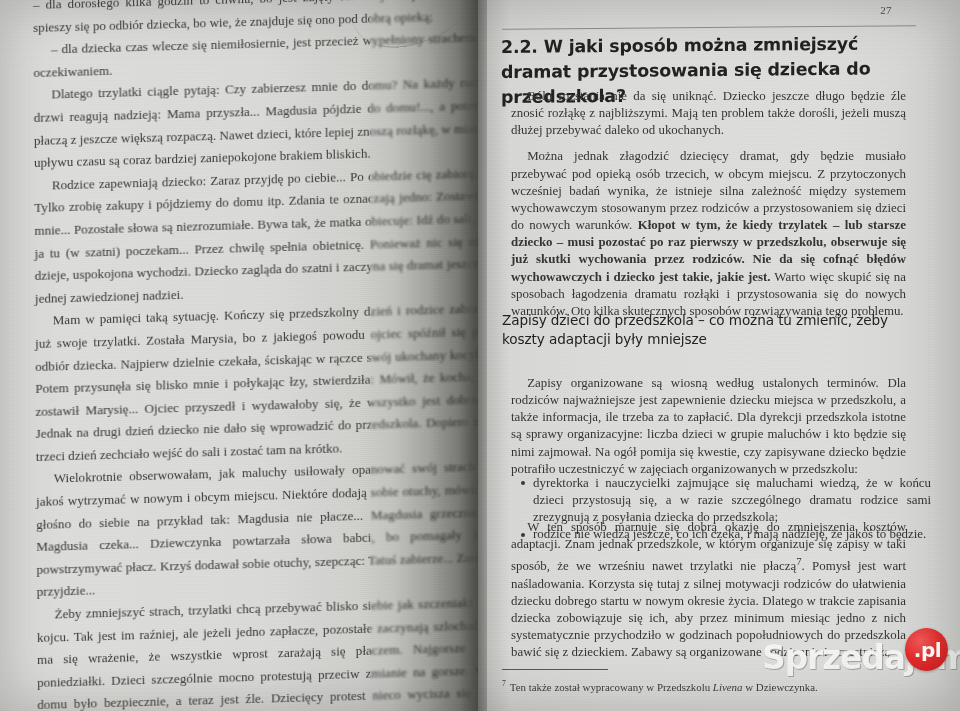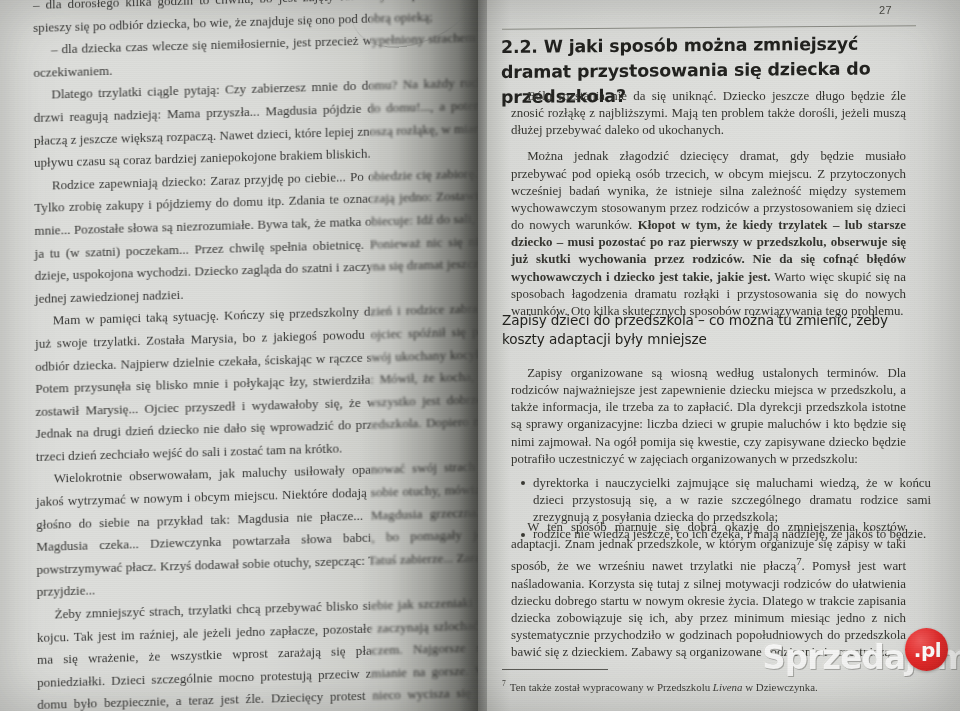--- a/index.html
+++ b/index.html
@@ -88,21 +88,21 @@
     overflow:hidden;
   }
   #right-inner{
     position:absolute;left:12px;top:0;width:455px;height:711px;
     color:#35352f;
   }
 
   .folio{
     position:absolute;right:62px;top:4px;
     font-size:11px;letter-spacing:.4px;color:#4a4a44;
-    font-family:Liberation Sans, sans-serif;
+    font-family:Liberation Serif, serif;
   }
   .folio-rule{
     position:absolute;left:3px;top:27px;width:414px;height:0;
     border-top:1.1px solid #8e8f88;
     transform:rotate(-0.5deg);
   }
 
   h2.sec-title{
     position:absolute;left:2px;top:33px;width:420px;
     margin:0;
@@ -123,21 +123,21 @@
   .body-col p.ind{text-indent:1.25em;}
   .body-col b{font-weight:700;}
 
   #rp-para1{top:79px;}
   h3.sub-title{
     position:absolute;left:3px;top:311px;width:418px;margin:0;
     font-family:"DejaVu Sans",sans-serif;
     font-weight:400;font-size:13.6px;line-height:19.2px;
     color:#23231f;letter-spacing:-0.1px;
   }
-  #rp-para2{top:356px;}
+  #rp-para2{top:366px;}
 
   ul.bullets{
     position:absolute;left:3px;top:459px;width:413px;margin:16px;padding:0;
     list-style:none;
     font-size:12.9px;line-height:17.15px;text-align:justify;color:#363631;
     font-family:"Liberation Serif",serif;
   }
   ul.bullets li{position:relative;padding-left:15px;margin:0;}
   ul.bullets li .bul{
     position:absolute;left:3px;top:6.3px;width:4px;height:4px;

